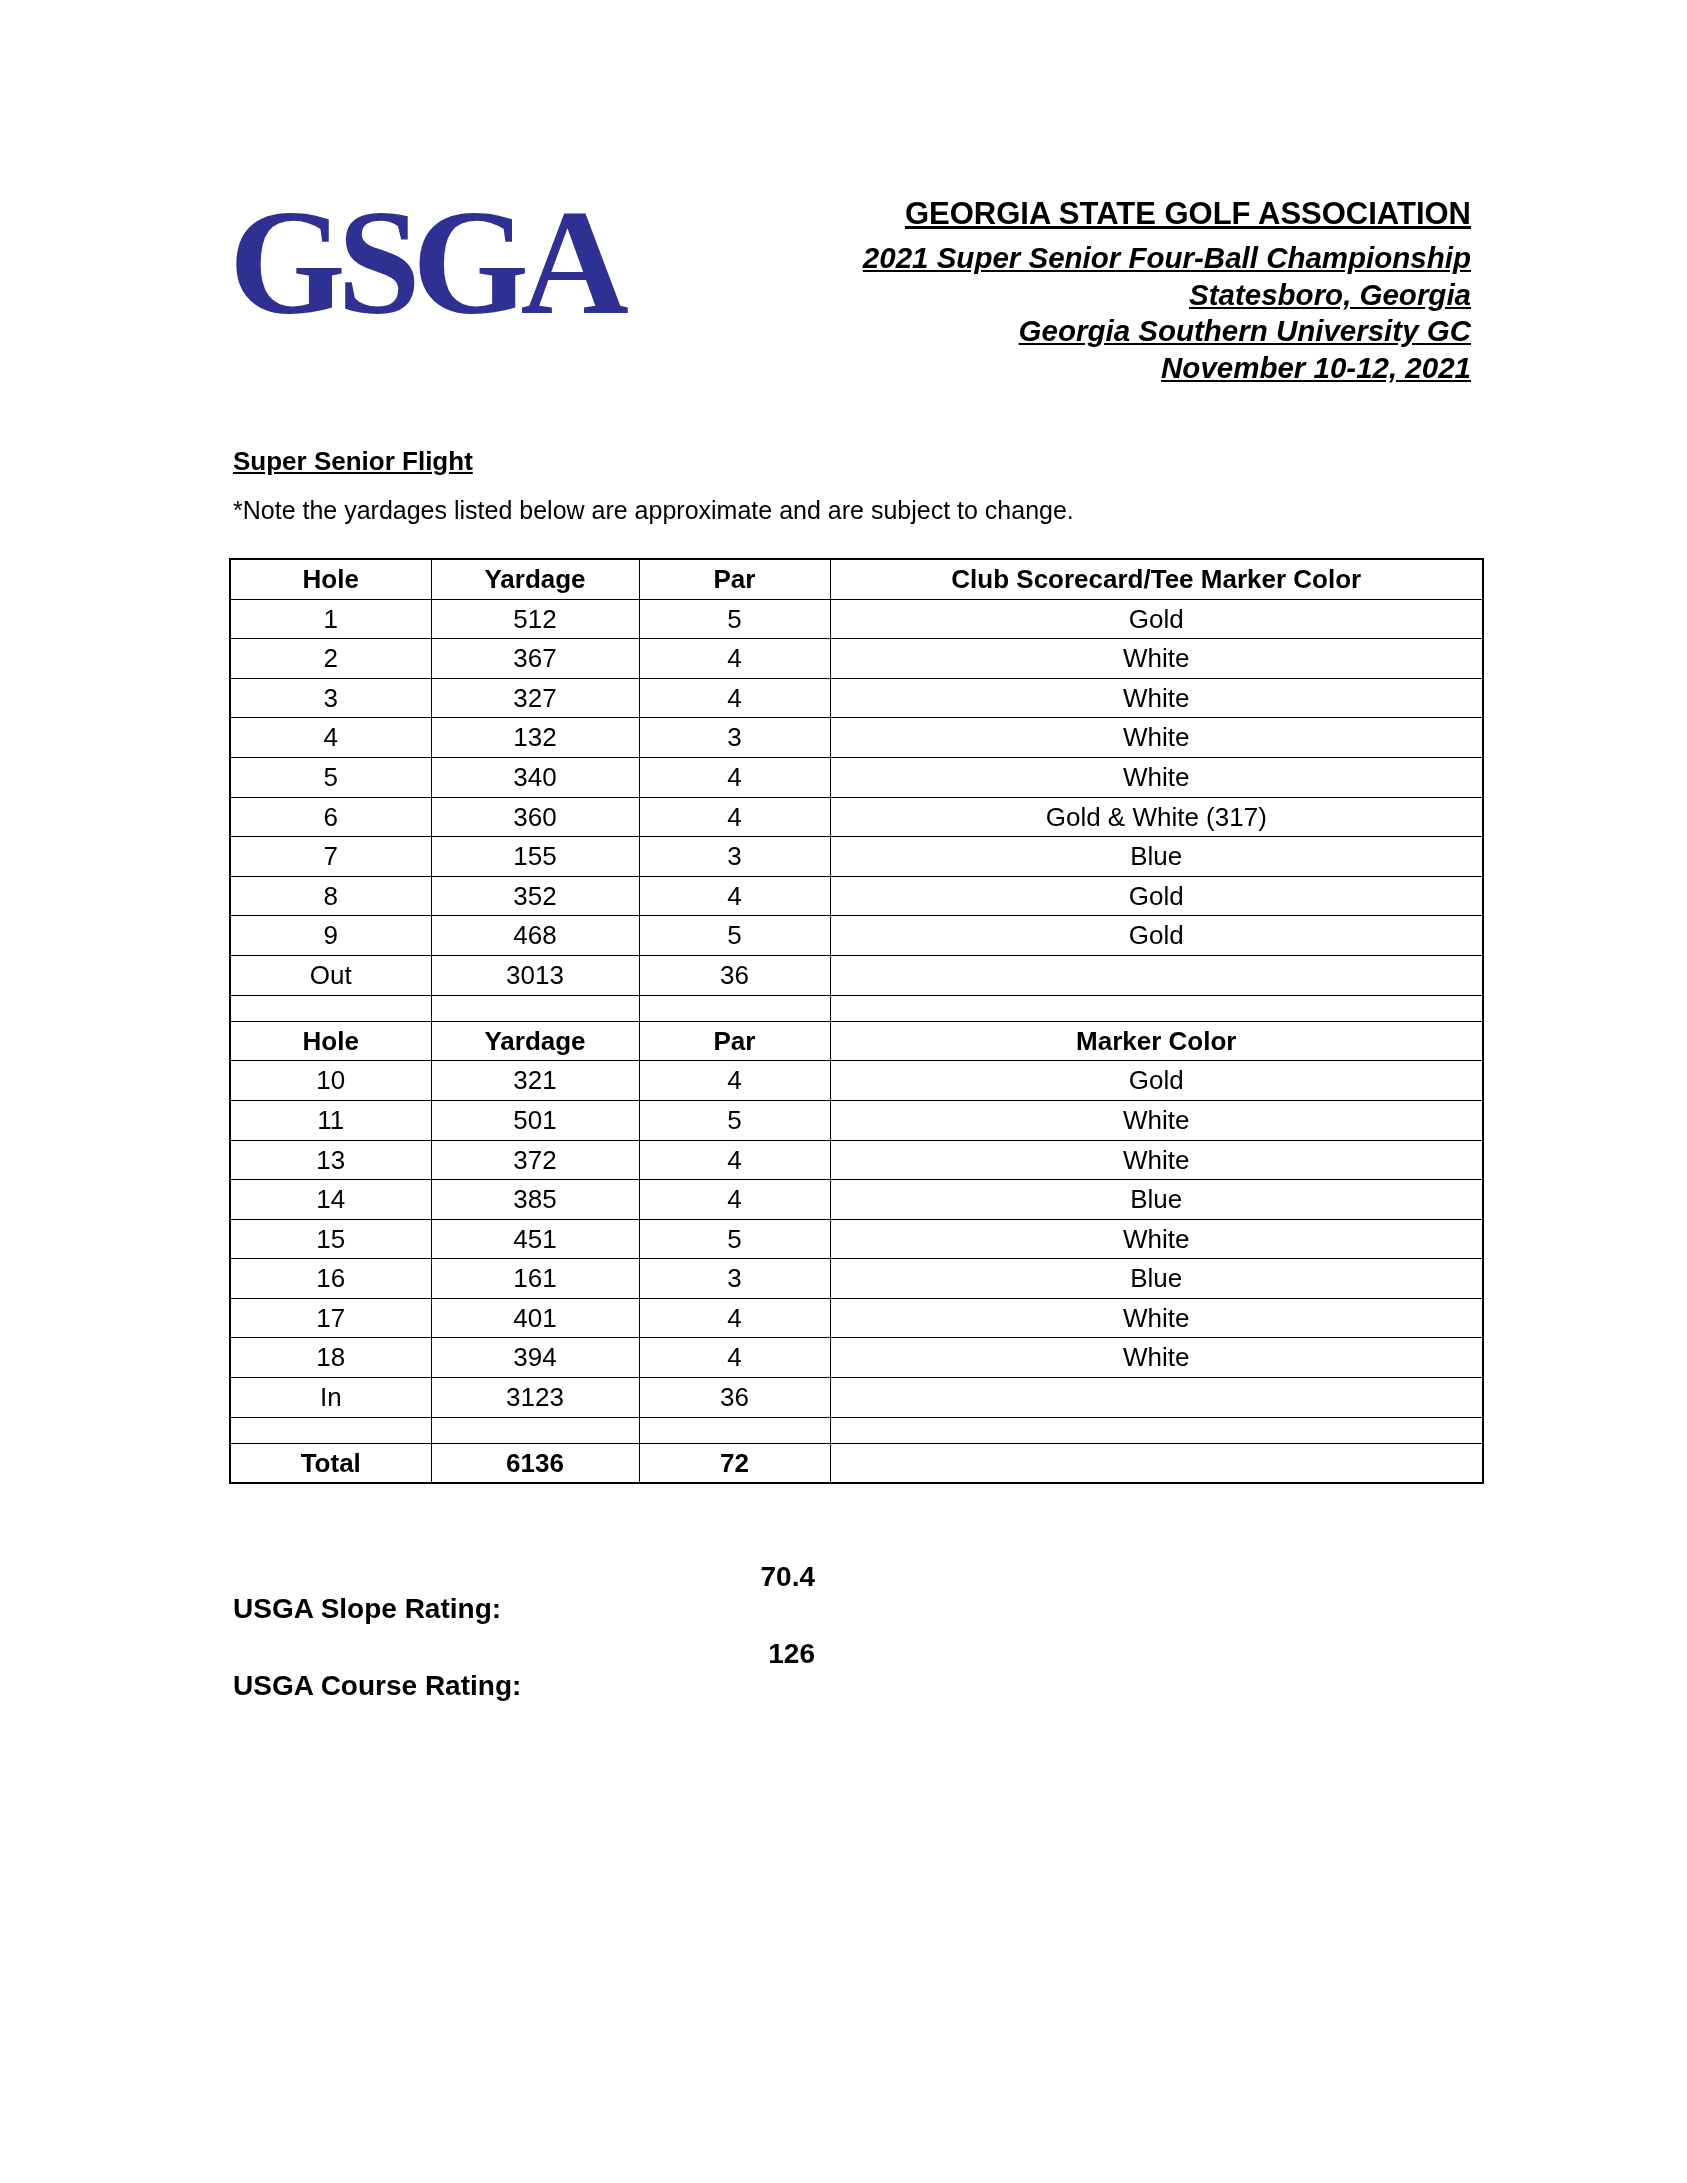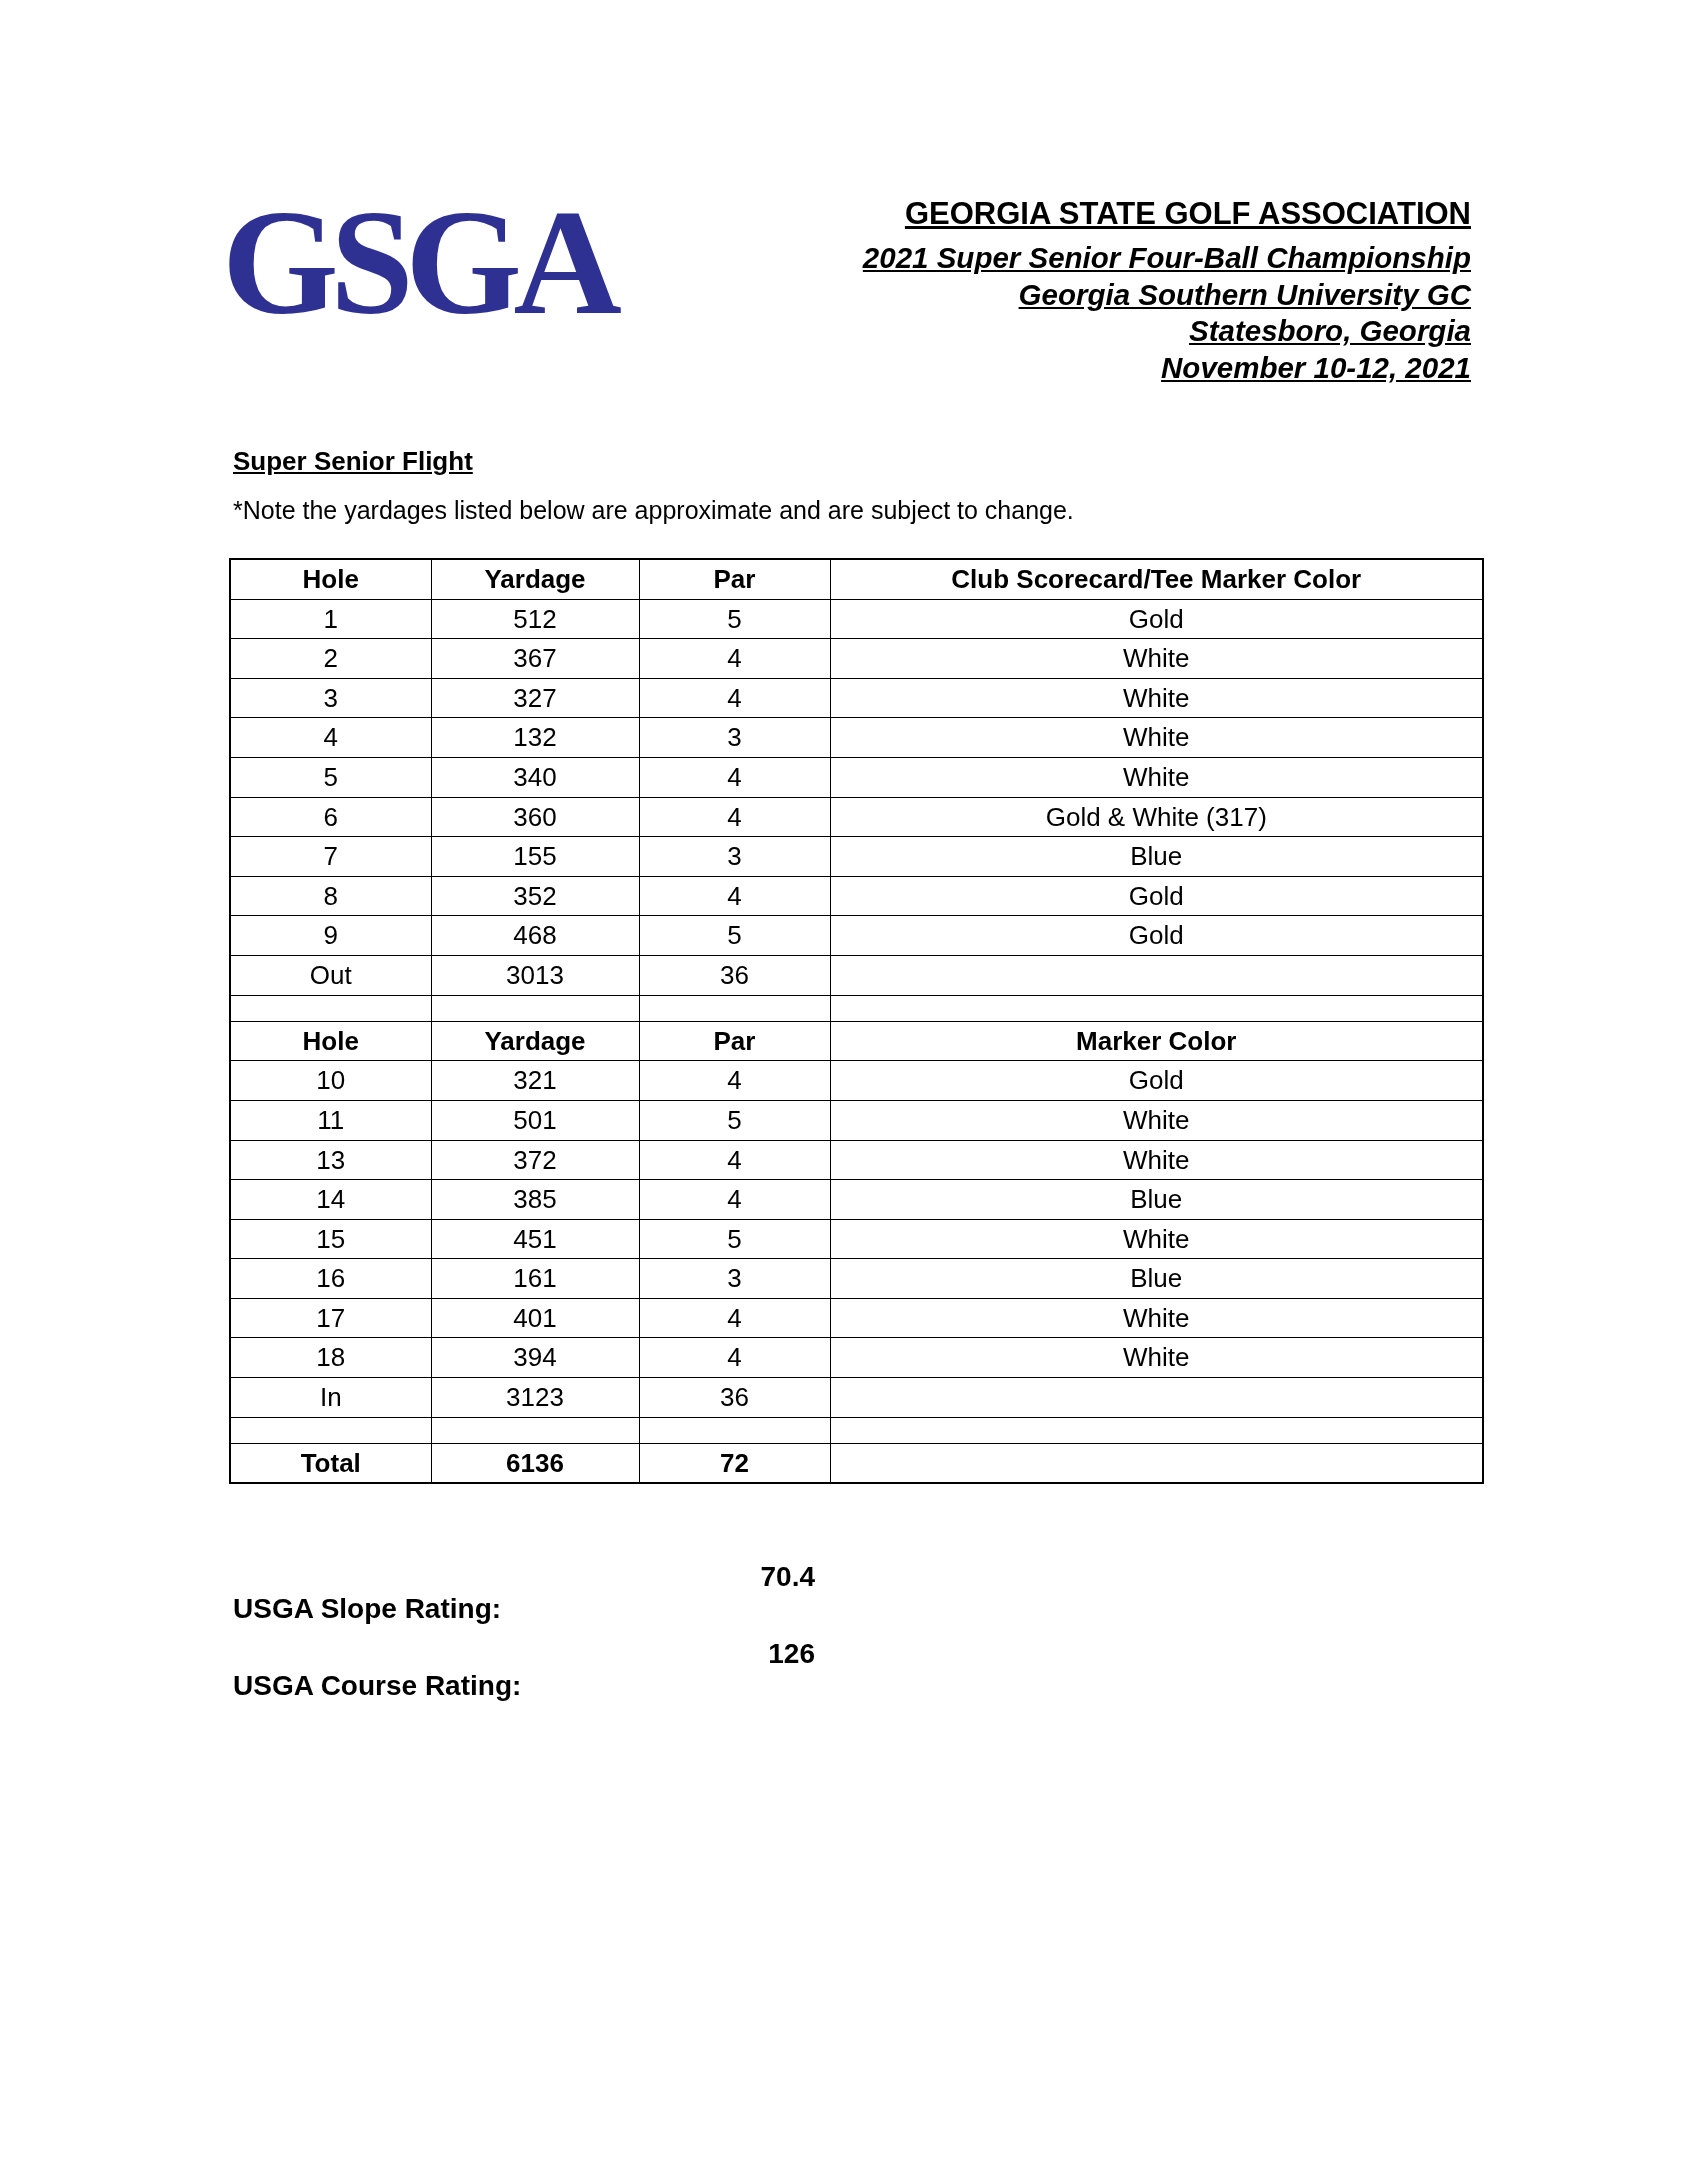--- a/index.html
+++ b/index.html
@@ -13,21 +13,21 @@
   }
   .page {
     position: relative;
     width: 1687px;
     height: 2183px;
     background: #ffffff;
     overflow: hidden;
   }
   .logo {
     position: absolute;
-    left: 222px;
+    left: 229px;
     top: 187px;
     font-family: "Liberation Serif", "DejaVu Serif", serif;
     font-weight: bold;
     font-size: 150px;
     line-height: 1;
     letter-spacing: -8.4px;
   }
   .header-block {
     position: absolute;
     top: 196px;
@@ -119,22 +119,22 @@
 </head>
 <body>
 
 <div class="page">
 
   <div class="logo" style="color: rgb(46, 49, 146);">GSGA</div>
 
   <div class="header-block">
     <div class="header-title">GEORGIA STATE GOLF ASSOCIATION</div>
     <div class="header-line">2021 Super Senior Four-Ball Championship</div>
+    <div class="header-line">Statesboro, Georgia</div>
     <div class="header-line">Georgia Southern University GC</div>
-    <div class="header-line">Statesboro, Georgia</div>
     <div class="header-line">November 10-12, 2021</div>
   </div>
 
   <div class="flight">Super Senior Flight</div>
 
   <div class="note">*Note the yardages listed below are approximate and are subject to change.</div>
 
   <table class="yardage">
     <colgroup>
       <col class="c-hole">

